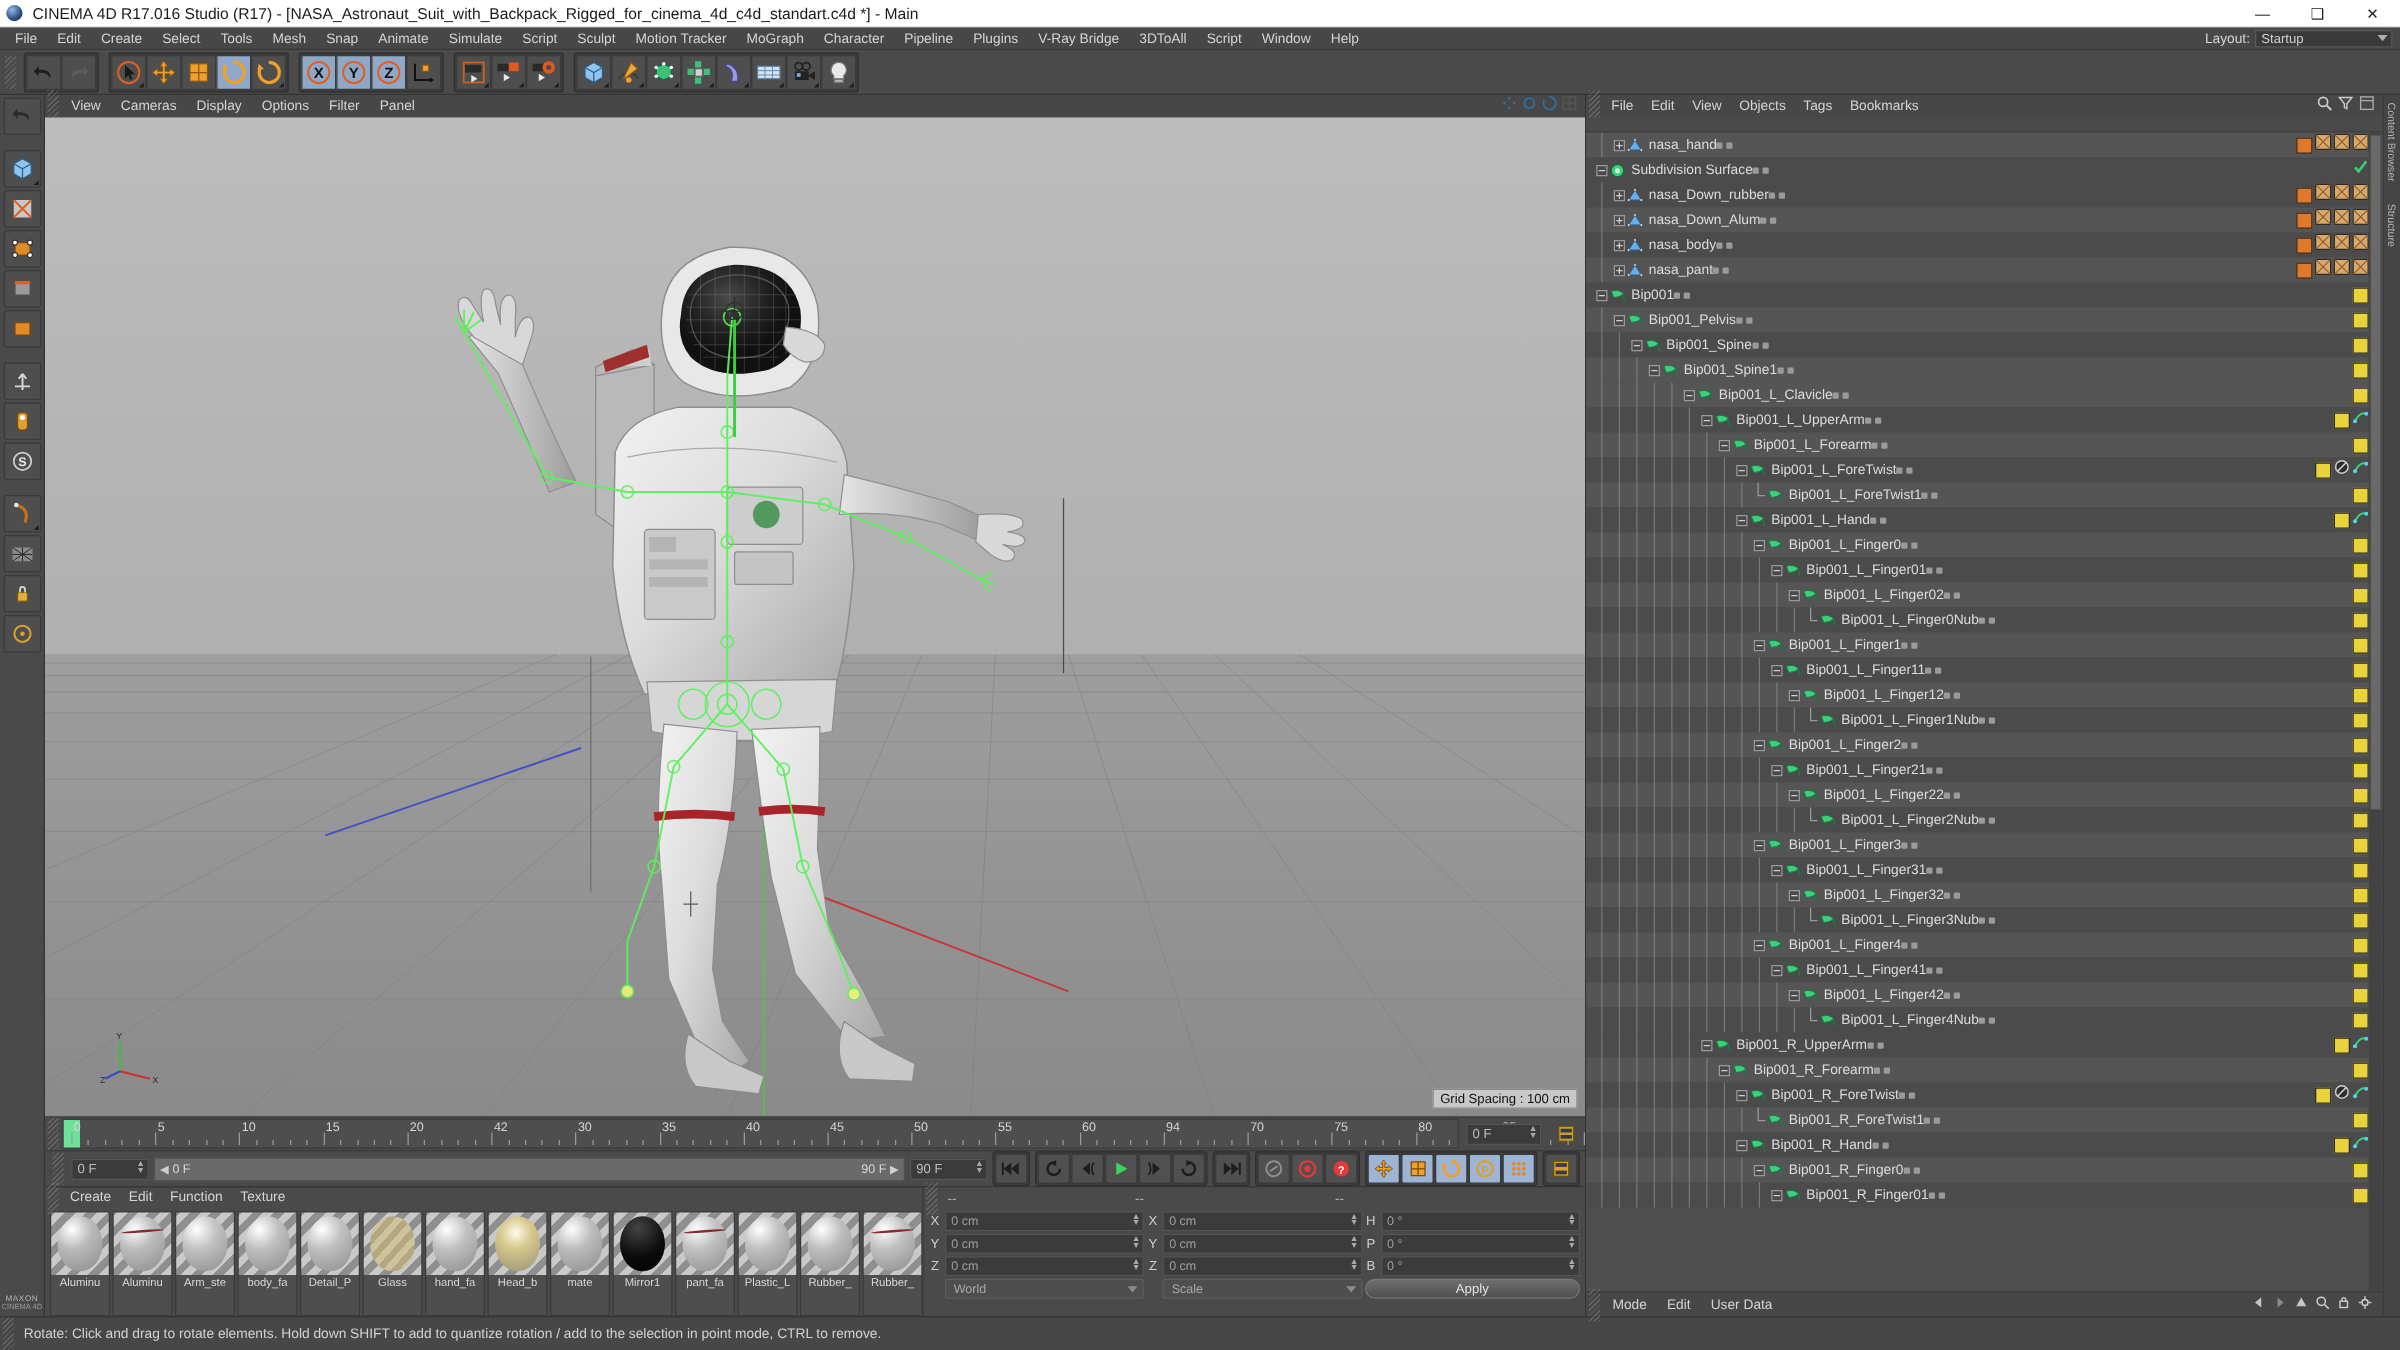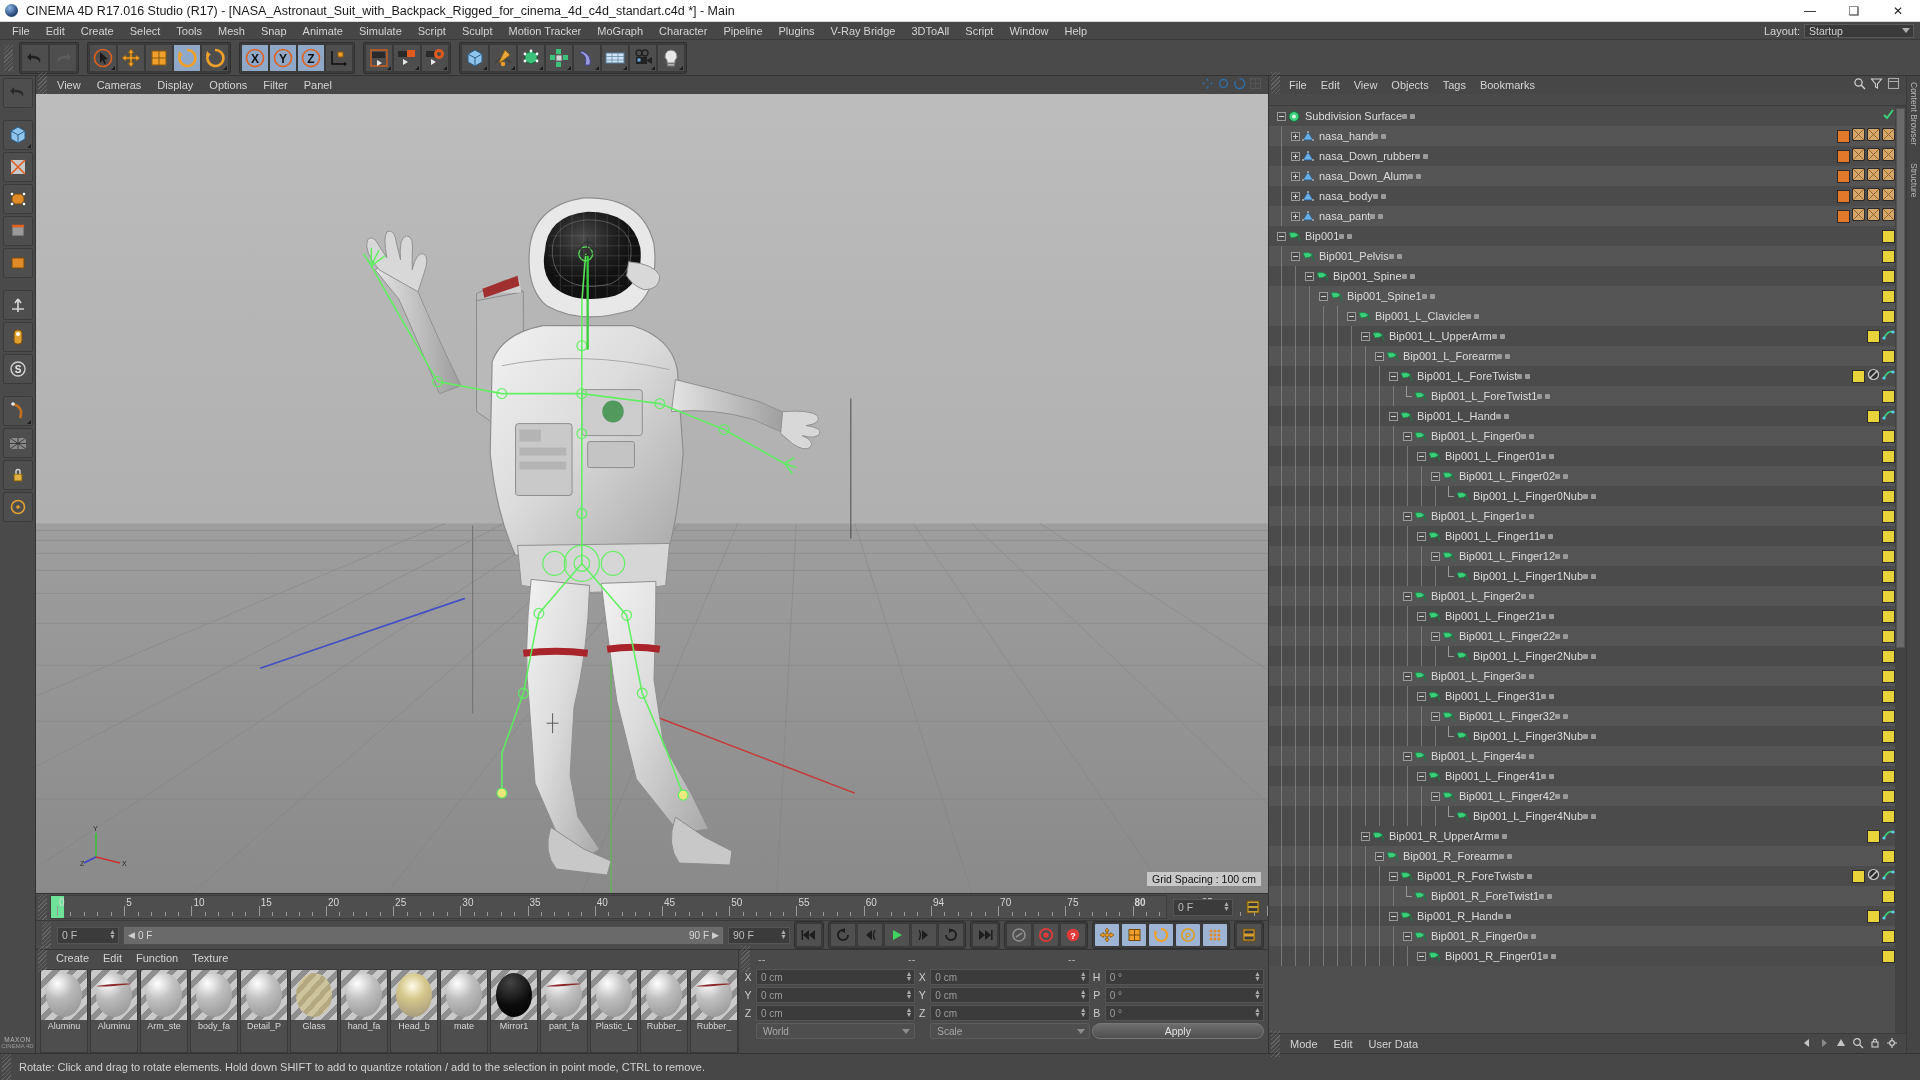--- a/index.html
+++ b/index.html
@@ -768,32 +768,32 @@
             <div class="tl-tick" style="left: 1162.22px; height: 4px;"></div>
             <div class="tl-tick" style="left: 1175.67px; height: 4px;"></div>
             <div class="tl-tick" style="left: 1189.11px; height: 4px;"></div>
             <div class="tl-tick" style="left: 1202.56px; height: 4px;"></div>
             <div class="tl-tick" style="left: 1216px; height: 10px;"></div>
             <div class="tl-num" style="left: 8px;">0</div>
             <div class="tl-num" style="left: 75.2222px;">5</div>
             <div class="tl-num" style="left: 142.444px;">10</div>
             <div class="tl-num" style="left: 209.667px;">15</div>
             <div class="tl-num" style="left: 276.889px;">20</div>
-            <div class="tl-num" style="left: 344.111px;">25</div>
+            <div class="tl-num" style="left: 344.111px;">42</div>
             <div class="tl-num" style="left: 411.333px;">30</div>
             <div class="tl-num" style="left: 478.556px;">35</div>
             <div class="tl-num" style="left: 545.778px;">40</div>
             <div class="tl-num" style="left: 613px;">45</div>
             <div class="tl-num" style="left: 680.222px;">50</div>
             <div class="tl-num" style="left: 747.444px;">55</div>
             <div class="tl-num" style="left: 814.667px;">60</div>
             <div class="tl-num" style="left: 881.889px;">94</div>
             <div class="tl-num" style="left: 949.111px;">70</div>
             <div class="tl-num" style="left: 1016.33px;">75</div>
-            <div class="tl-num" style="left: 1083.56px; font-weight: bold;">80</div>
+            <div class="tl-num" style="left: 1083.56px;">80</div>
             <div class="tl-num" style="left: 1150.78px;">85</div>
             <div class="tl-num" style="left: 1218px;">90</div>
           </div>
         <div class="tl-right">
           <div class="numfield" style="width:60px;">
             <span>0 F</span>
             <span class="spin">▲<br>▼</span>
           </div>
         </div>
         <div style="flex:0 0 30px;display:flex;align-items:center;justify-content:center;">
@@ -1141,41 +1141,20 @@
             <svg width="13" height="13" viewBox="0 0 13 13">
                 <rect x="1.5" y="1.5" width="10" height="10" fill="none" stroke="#aaa" stroke-width="1.1"></rect>
                 <path d="M1.5 4.5 H11.5" stroke="#aaa"></path>
               </svg>
           </span>
         </div>
       </div>
       <div class="om-cols"></div>
       <div class="om-body">
         <div class="om-tree" id="om-tree">
-            <div class="row odd">
-              <div style="width: 8px; flex: 0 0 8px; height: 20px; position: relative;"></div>
-              <div class="exp"></div>
-              <div class="ico">
-                <svg width="14" height="13" viewBox="0 0 14 13">
-                  <circle cx="7" cy="6.5" r="5" fill="#3cd07a" stroke="#136b3c"></circle>
-                  <circle cx="7" cy="6.5" r="2" fill="#d8f5e4"></circle>
-                </svg>
-              </div>
-              <div class="nm">Subdivision Surface</div>
-              <div style="display: flex; gap: 3px; margin-right: 6px;">
-                <div style="width:5px;height:5px;background:#9a9a9a;border-radius:1px;"></div>
-                <div style="width:5px;height:5px;background:#9a9a9a;border-radius:1px;"></div>
-              </div>
-              <div class="tags">
-                <span><svg width="13" height="13" viewBox="0 0 13 13">
-                    <path d="M2 7 L5 10 L11 2" stroke="#3cd07a" stroke-width="2" fill="none"></path>
-                  </svg></span>
-                <span class="chip r"></span>
-              </div>
-            </div>
             <div class="row even">
               <div style="width: 22px; flex: 0 0 22px; height: 20px; position: relative;">
                 <div style="position: absolute; left: 12px; top: 0px; width: 1px; height: 20px; background: rgb(143, 143, 143); opacity: 0.65;"></div>
               </div>
               <div class="exp plus"></div>
               <div class="ico">
                 <svg width="14" height="13" viewBox="0 0 14 13">
                   <path d="M7 2 L12 10 L2 10 Z" fill="#6aaee8" stroke="#2a5e8c" stroke-width=".8"></path>
                   <circle cx="7" cy="2" r="1" fill="#fff" stroke="#333" stroke-width=".4"></circle>
                   <circle cx="12" cy="10" r="1" fill="#fff" stroke="#333" stroke-width=".4"></circle>
@@ -1198,20 +1177,41 @@
                     <path d="M0.5 0.5 L12.5 12.5 M12.5 0.5 L0.5 12.5" stroke="#8a5a2a" stroke-width=".9"></path>
                   </svg></span>
                 <span><svg width="13" height="13" viewBox="0 0 13 13">
                     <rect x="0.5" y="0.5" width="12" height="12" fill="#d8a86a" stroke="#2b2b2b"></rect>
                     <path d="M0.5 0.5 L12.5 12.5 M12.5 0.5 L0.5 12.5" stroke="#8a5a2a" stroke-width=".9"></path>
                   </svg></span>
                 <span class="chip r"></span>
               </div>
             </div>
             <div class="row odd">
+              <div style="width: 8px; flex: 0 0 8px; height: 20px; position: relative;"></div>
+              <div class="exp"></div>
+              <div class="ico">
+                <svg width="14" height="13" viewBox="0 0 14 13">
+                  <circle cx="7" cy="6.5" r="5" fill="#3cd07a" stroke="#136b3c"></circle>
+                  <circle cx="7" cy="6.5" r="2" fill="#d8f5e4"></circle>
+                </svg>
+              </div>
+              <div class="nm">Subdivision Surface</div>
+              <div style="display: flex; gap: 3px; margin-right: 6px;">
+                <div style="width:5px;height:5px;background:#9a9a9a;border-radius:1px;"></div>
+                <div style="width:5px;height:5px;background:#9a9a9a;border-radius:1px;"></div>
+              </div>
+              <div class="tags">
+                <span><svg width="13" height="13" viewBox="0 0 13 13">
+                    <path d="M2 7 L5 10 L11 2" stroke="#3cd07a" stroke-width="2" fill="none"></path>
+                  </svg></span>
+                <span class="chip r"></span>
+              </div>
+            </div>
+            <div class="row odd">
               <div style="width: 22px; flex: 0 0 22px; height: 20px; position: relative;">
                 <div style="position: absolute; left: 12px; top: 0px; width: 1px; height: 20px; background: rgb(143, 143, 143); opacity: 0.65;"></div>
               </div>
               <div class="exp plus"></div>
               <div class="ico">
                 <svg width="14" height="13" viewBox="0 0 14 13">
                   <path d="M7 2 L12 10 L2 10 Z" fill="#6aaee8" stroke="#2a5e8c" stroke-width=".8"></path>
                   <circle cx="7" cy="2" r="1" fill="#fff" stroke="#333" stroke-width=".4"></circle>
                   <circle cx="12" cy="10" r="1" fill="#fff" stroke="#333" stroke-width=".4"></circle>
                   <circle cx="2" cy="10" r="1" fill="#fff" stroke="#333" stroke-width=".4"></circle>

